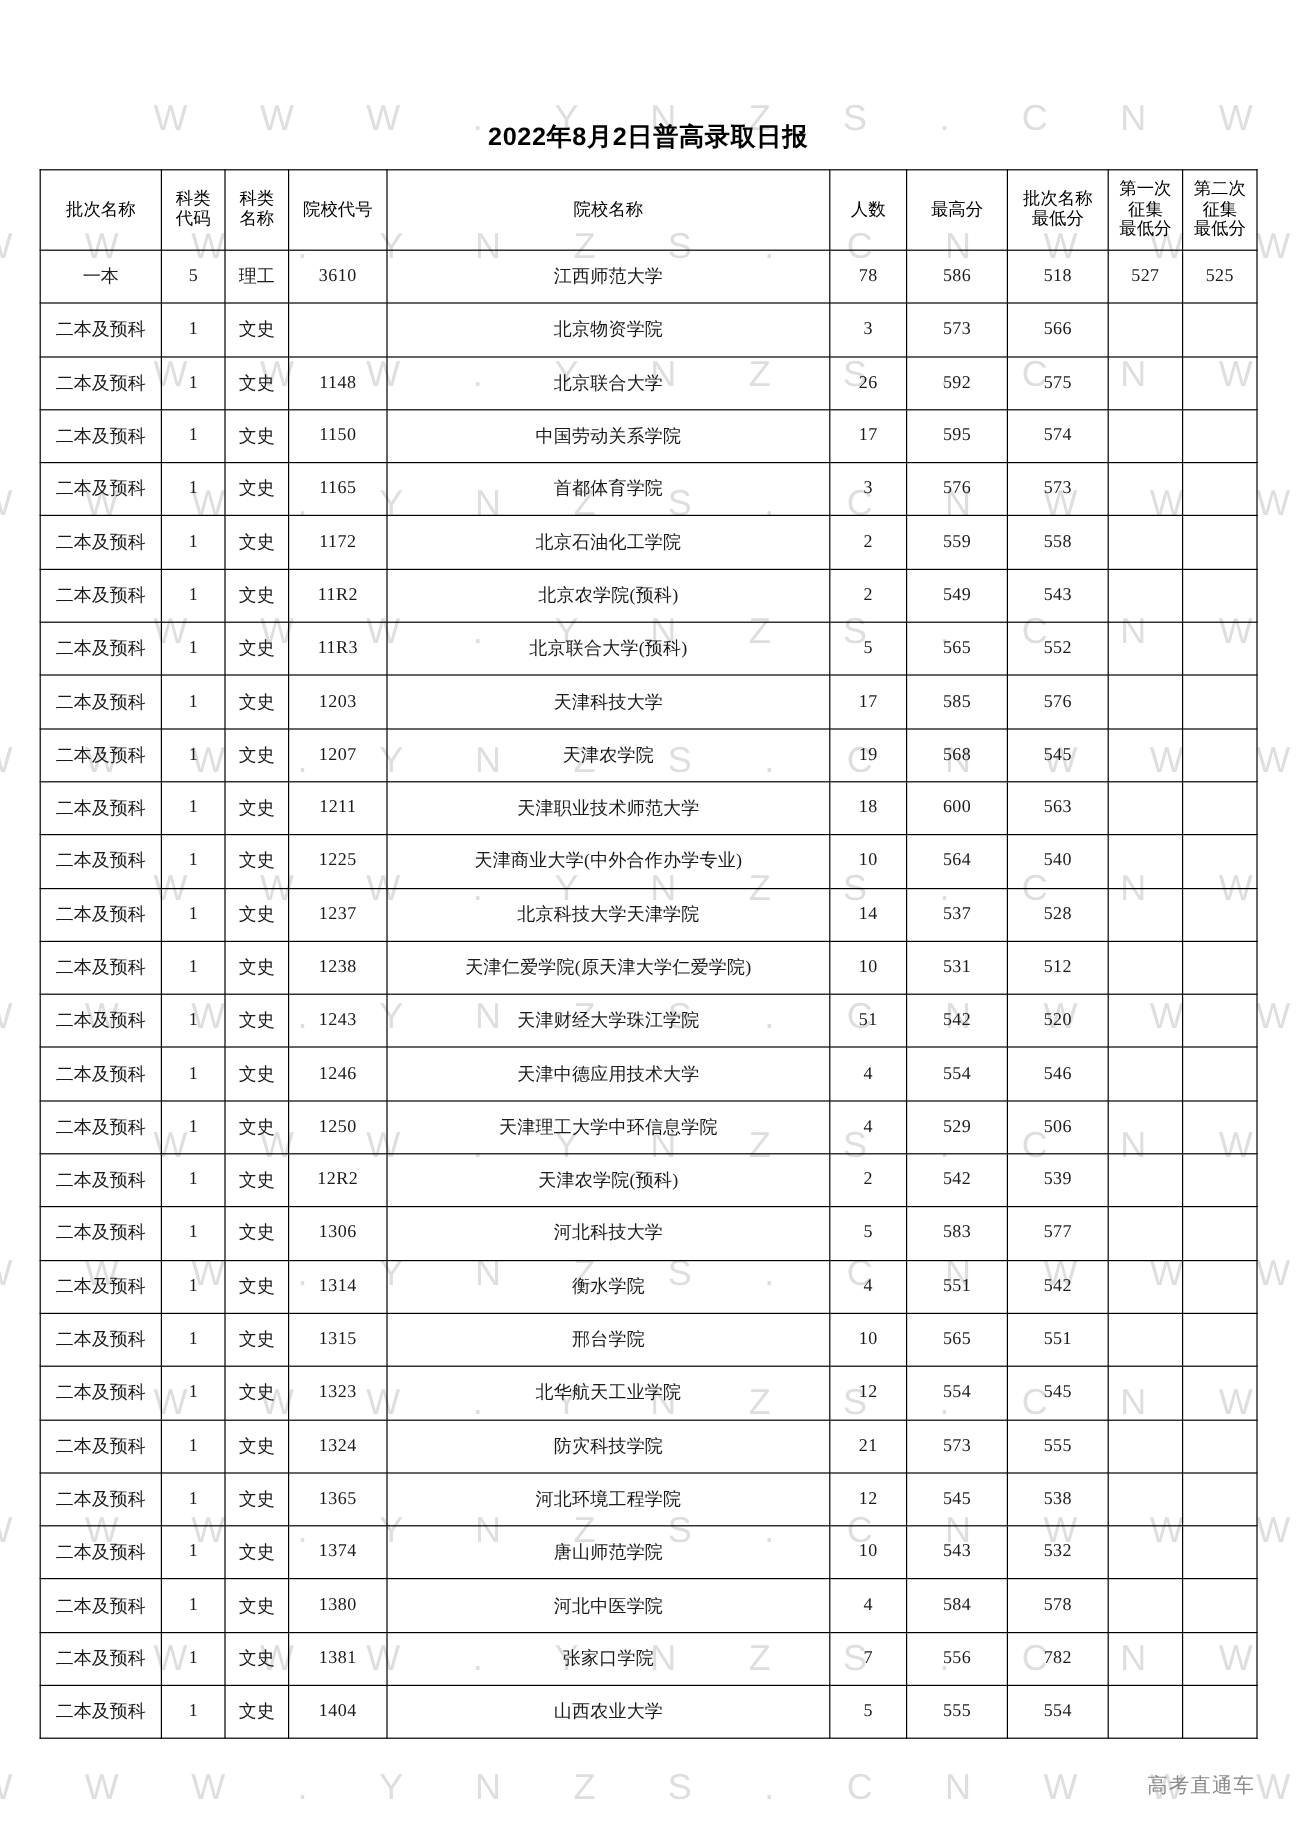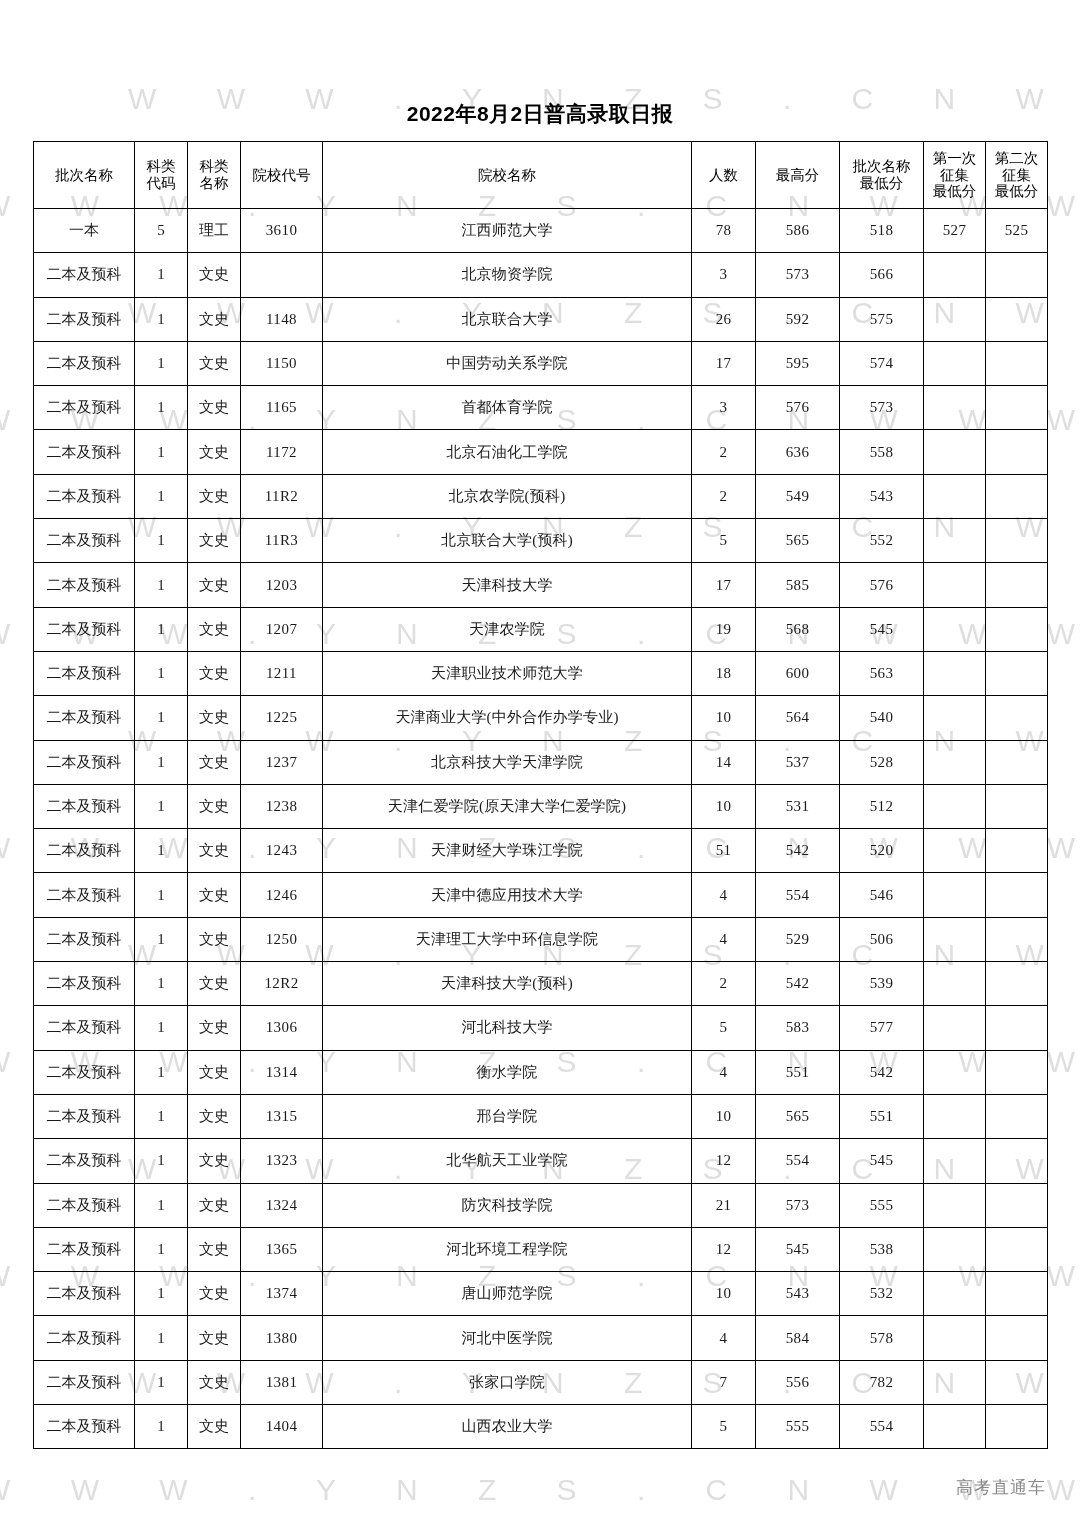--- a/index.html
+++ b/index.html
@@ -275,21 +275,21 @@
             <td class="c-r1"></td>
             <td class="c-r2"></td>
           </tr>
           <tr>
             <td class="c-batch">二本及预科</td>
             <td class="c-code">1</td>
             <td class="c-name">文史</td>
             <td class="c-school-code">1172</td>
             <td class="c-school-name">北京石油化工学院</td>
             <td class="c-num">2</td>
-            <td class="c-max">636</td>
+            <td class="c-max">559</td>
             <td class="c-min">558</td>
             <td class="c-r1"></td>
             <td class="c-r2"></td>
           </tr>
           <tr>
             <td class="c-batch">二本及预科</td>
             <td class="c-code">1</td>
             <td class="c-name">文史</td>
             <td class="c-school-code">11R2</td>
             <td class="c-school-name">北京农学院(预科)</td>
@@ -417,21 +417,21 @@
             <td class="c-max">529</td>
             <td class="c-min">506</td>
             <td class="c-r1"></td>
             <td class="c-r2"></td>
           </tr>
           <tr>
             <td class="c-batch">二本及预科</td>
             <td class="c-code">1</td>
             <td class="c-name">文史</td>
             <td class="c-school-code">12R2</td>
-            <td class="c-school-name">天津科技大学(预科)</td>
+            <td class="c-school-name">天津农学院(预科)</td>
             <td class="c-num">2</td>
             <td class="c-max">542</td>
             <td class="c-min">539</td>
             <td class="c-r1"></td>
             <td class="c-r2"></td>
           </tr>
           <tr>
             <td class="c-batch">二本及预科</td>
             <td class="c-code">1</td>
             <td class="c-name">文史</td>

